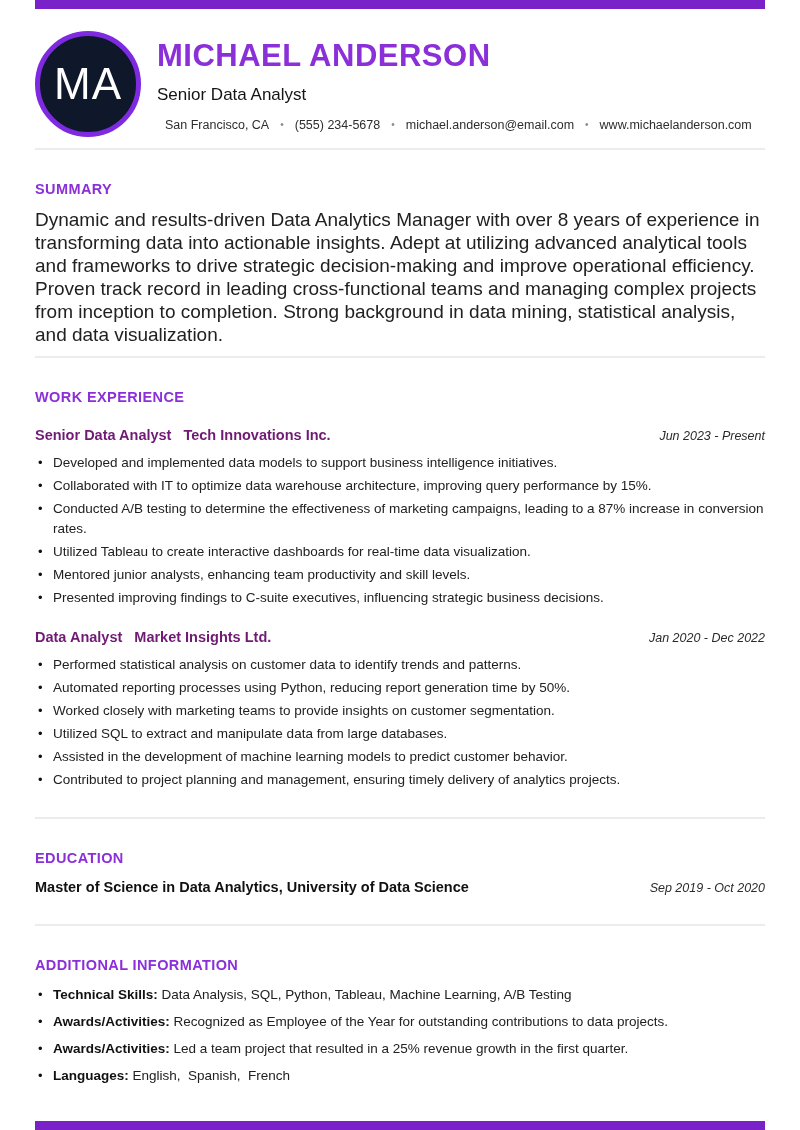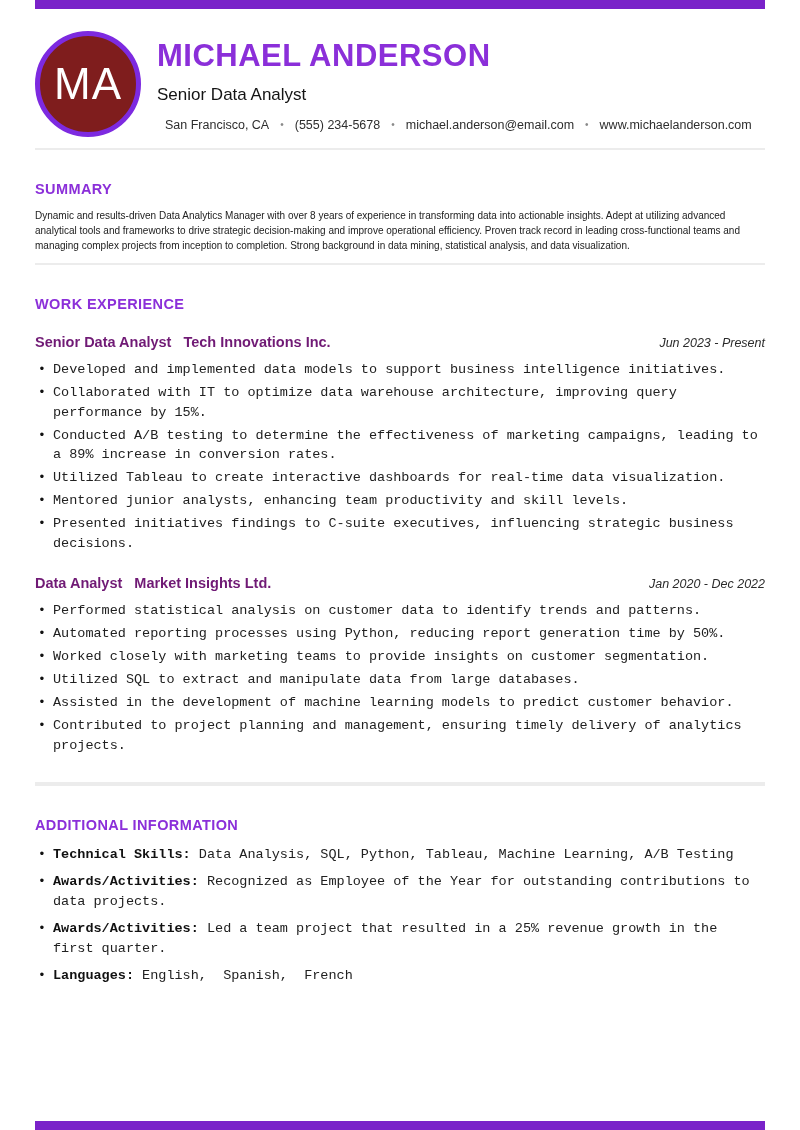--- a/index.html
+++ b/index.html
@@ -18,21 +18,21 @@
     position: absolute; left: 35px; right: 35px; height: 9px;
     background: #7a22c9;
   }
   .accent-bar.top { top: 0; }
   .accent-bar.bottom { bottom: 0; }
 
   
   .header { display: flex; align-items: flex-start; padding-top: 31px; }
   .avatar {
     width: 106px; height: 106px; border-radius: 50%;
-    background: #7f1d1d; border: 5px solid #7d2ae0;
+    background: #0f172a; border: 5px solid #7d2ae0;
     display: flex; align-items: center; justify-content: center;
     flex: 0 0 auto;
   }
   .avatar span {
     color: #ffffff; font-size: 44px; font-weight: 500; letter-spacing: 1px;
     line-height: 1;
   }
   .header-text { margin-left: 16px; padding-top: 9px; }
   .name {
     margin: 0; font-size: 31px; font-weight: 800; letter-spacing: 0.5px;
@@ -47,39 +47,38 @@
   .hdr-divider { margin-top: 11px; }
 
   section { padding-top: 31px; }
   .section-heading {
     margin: 0; font-size: 14.5px; font-weight: 700; letter-spacing: 0.4px;
     color: #8b2fd9;
   }
 
   
   .summary-text {
-    margin: 11px 0 0 0; font-size: 10px; line-height: 15px; color: #212121;
+    margin: 11px 0 0 0; font-size: 19px; line-height: 23px; color: #212121;
     padding-bottom: 10px;
   }
 
   
   .job-header {
     display: flex; justify-content: space-between; align-items: baseline;
     margin-top: 22px;
   }
   .job-title-line { font-size: 14.5px; font-weight: 700; color: #701a75; }
   .job-company { margin-left: 12px; }
   .job-dates, .edu-dates { font-size: 12.5px; font-style: italic; color: #2b2b2b; white-space: nowrap; }
 
   ul.bullets { list-style: none; margin: 10px 0 0 0; padding: 0; }
   ul.bullets li {
     position: relative; padding-left: 18px;
     font-size: 13.5px; line-height: 19.5px; color: #212121;
     margin-top: 3.5px;
-    font-family: Liberation Mono, monospace;
   }
   ul.bullets li::before {
     content: "\2022";
     position: absolute; left: 3px; top: 0;
     font-size: 13px; color: #111;
   }
   .work-block { padding-bottom: 27px; }
 
   
   .edu-row {
@@ -123,42 +122,49 @@
   <section class="work-block">
     <h2 class="section-heading">WORK EXPERIENCE</h2>
     <div id="jobs">
         <div class="job-header">
           <div class="job-title-line"><span>Senior Data Analyst</span><span class="job-company">Tech Innovations Inc.</span></div>
           <div class="job-dates">Jun 2023 - Present</div>
         </div>
         <ul class="bullets">
           <li>Developed and implemented data models to support business intelligence initiatives.</li>
           <li>Collaborated with IT to optimize data warehouse architecture, improving query performance by 15%.</li>
-          <li>Conducted A/B testing to determine the effectiveness of marketing campaigns, leading to a 89% increase in conversion rates.</li>
+          <li>Conducted A/B testing to determine the effectiveness of marketing campaigns, leading to a 87% increase in conversion rates.</li>
           <li>Utilized Tableau to create interactive dashboards for real-time data visualization.</li>
           <li>Mentored junior analysts, enhancing team productivity and skill levels.</li>
-          <li>Presented initiatives findings to C-suite executives, influencing strategic business decisions.</li>
+          <li>Presented improving findings to C-suite executives, influencing strategic business decisions.</li>
         </ul>
         <div class="job-header">
           <div class="job-title-line"><span>Data Analyst</span><span class="job-company">Market Insights Ltd.</span></div>
           <div class="job-dates">Jan 2020 - Dec 2022</div>
         </div>
         <ul class="bullets">
           <li>Performed statistical analysis on customer data to identify trends and patterns.</li>
           <li>Automated reporting processes using Python, reducing report generation time by 50%.</li>
           <li>Worked closely with marketing teams to provide insights on customer segmentation.</li>
           <li>Utilized SQL to extract and manipulate data from large databases.</li>
           <li>Assisted in the development of machine learning models to predict customer behavior.</li>
           <li>Contributed to project planning and management, ensuring timely delivery of analytics projects.</li>
         </ul>
       </div>
   </section>
 
   <hr class="divider">
 
+  <section>
+    <h2 class="section-heading">EDUCATION</h2>
+    <div class="edu-row">
+      <span class="edu-degree">Master of Science in Data Analytics, University of Data Science</span>
+      <span class="edu-dates">Sep 2019 - Oct 2020</span>
+    </div>
+  </section>
 
   <hr class="divider">
 
   <section>
     <h2 class="section-heading">ADDITIONAL INFORMATION</h2>
     <ul class="bullets wide" id="additional-list">
         <li><b>Technical Skills:</b><span class="pre"> Data Analysis, SQL, Python, Tableau, Machine Learning, A/B Testing</span></li>
         <li><b>Awards/Activities:</b><span class="pre"> Recognized as Employee of the Year for outstanding contributions to data projects.</span></li>
         <li><b>Awards/Activities:</b><span class="pre"> Led a team project that resulted in a 25% revenue growth in the first quarter.</span></li>
         <li><b>Languages:</b><span class="pre"> English,  Spanish,  French</span></li>

